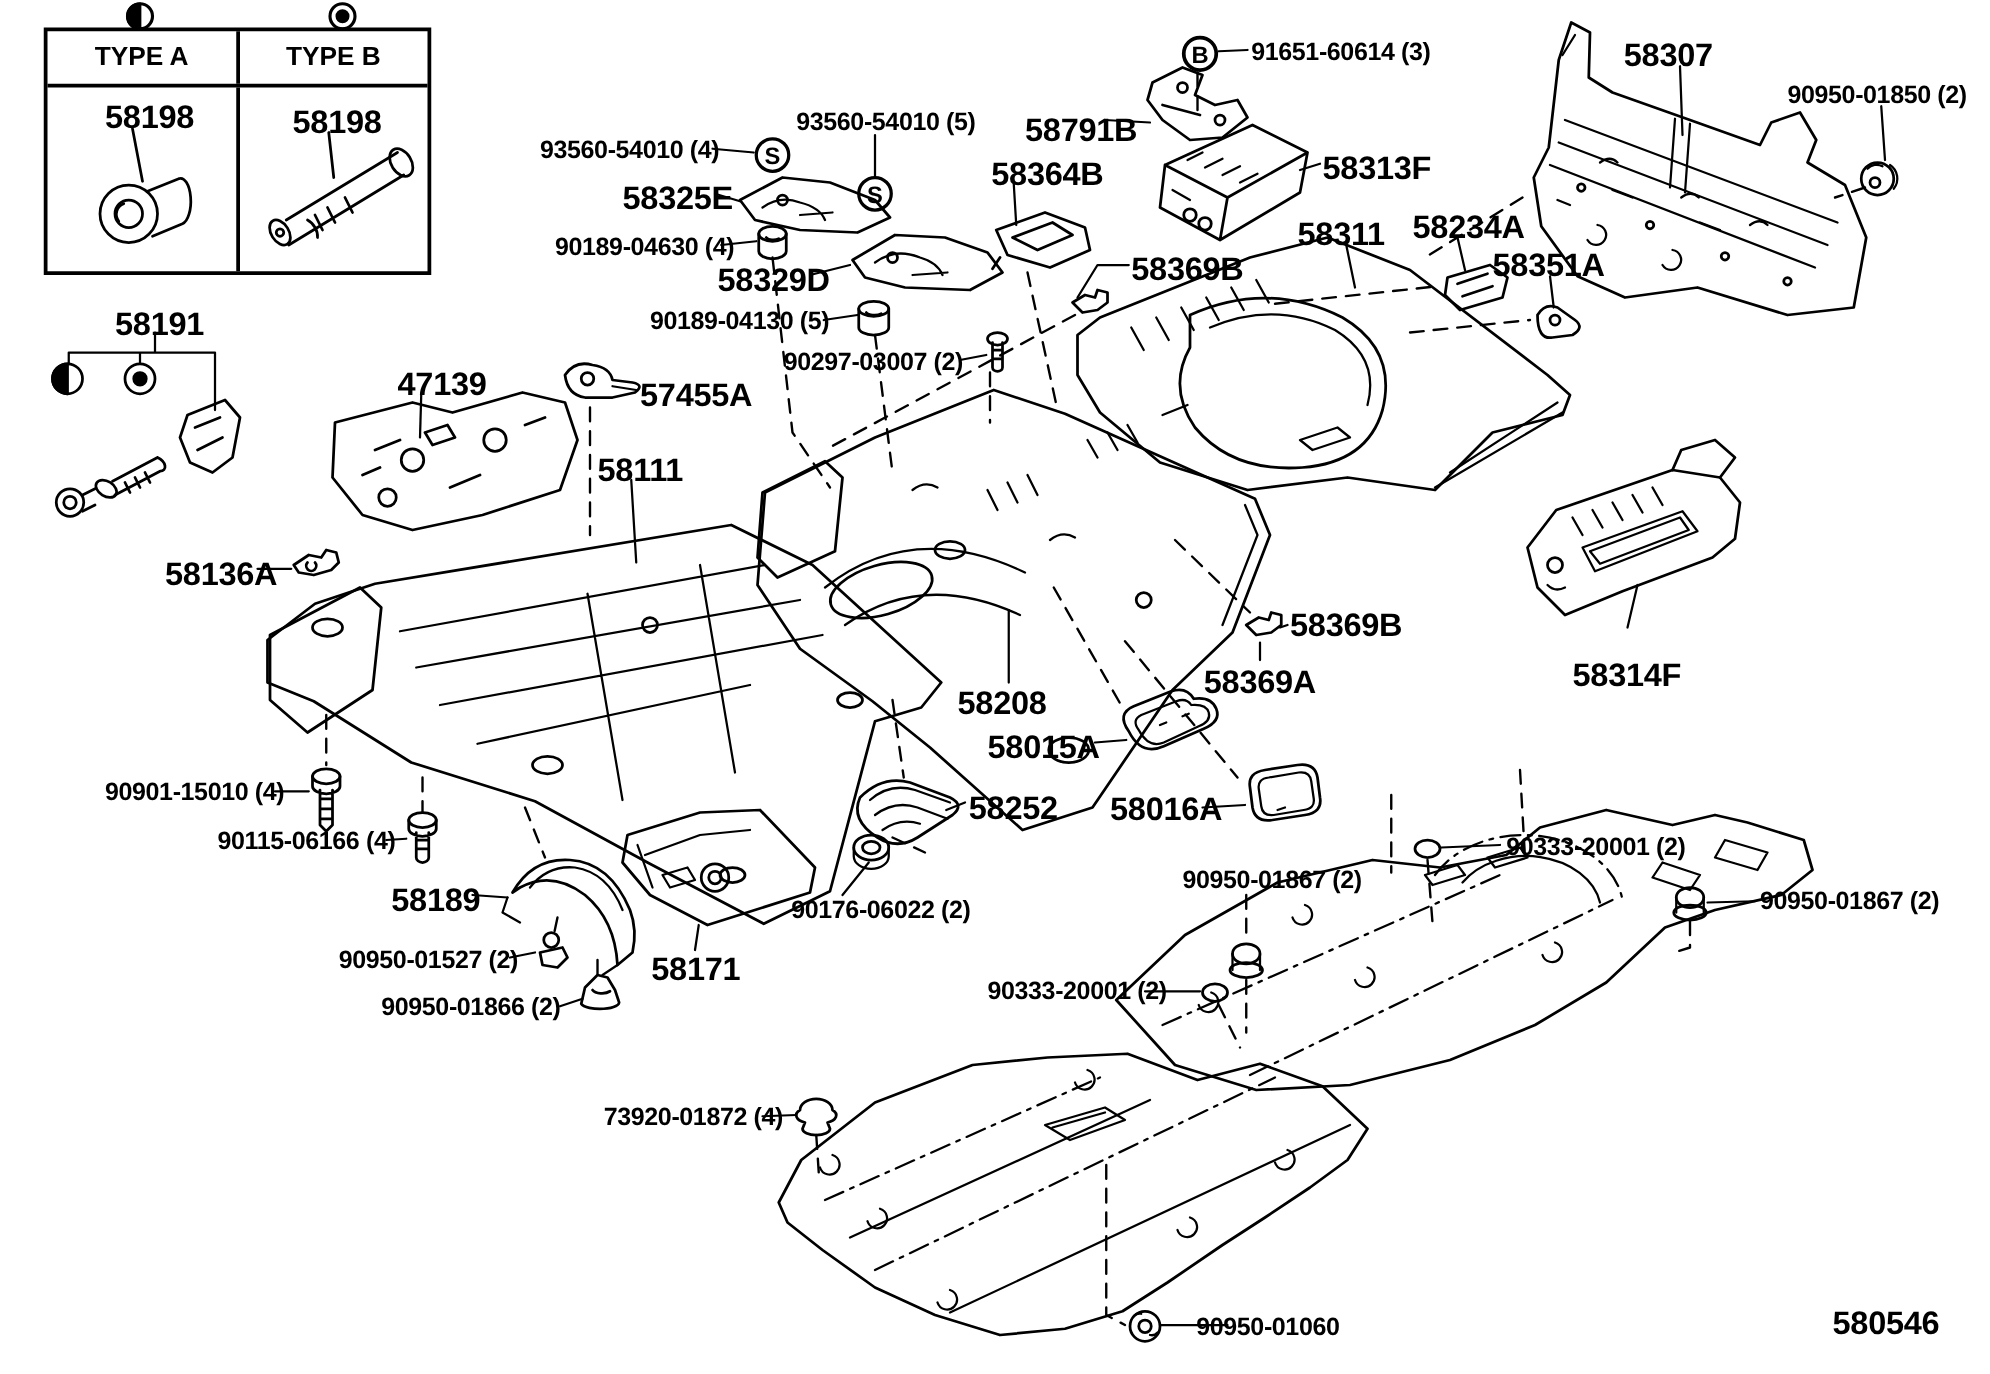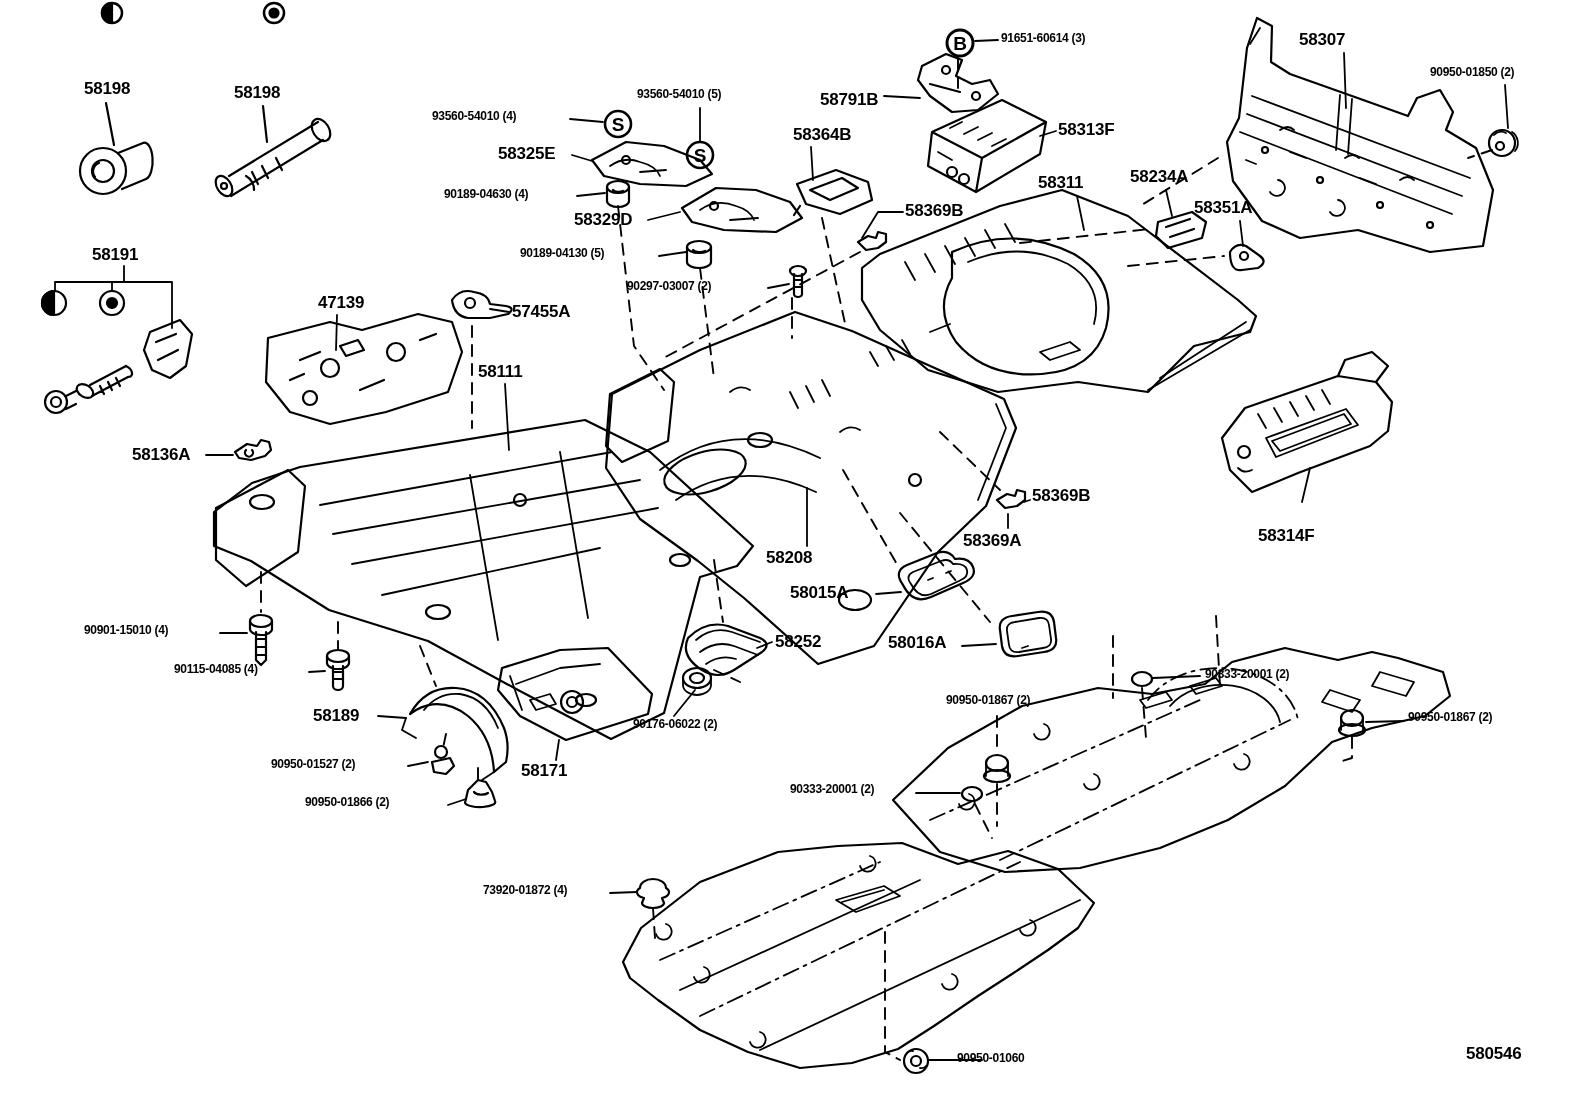--- a/index.html
+++ b/index.html
@@ -1,38 +1,48 @@
 <!DOCTYPE html>
 <html><head>
 <meta charset="utf-8">
 <style>
   html,body{margin:0;padding:0;background:#ffffff;}
   .stage{position:relative;width:1592px;height:1099px;background:#fff;overflow:hidden;
          font-family:"Liberation Sans", sans-serif;}
   svg.art{position:absolute;left:0;top:0;z-index:2;}
-  .lbl{position:absolute;z-index:3;font-weight:bold;font-size:17px;line-height:1;color:#000;
+  .lbl{position:absolute;z-index:3;font-weight:bold;font-size:26px;line-height:1;color:#000;
        white-space:nowrap;letter-spacing:-0.2px;}
-  .lbl.sm{font-size:12px;letter-spacing:-0.3px;}
+  .lbl.sm{font-size:20px;letter-spacing:-0.3px;}
   
   .legend-box{position:absolute;left:35px;top:22px;width:304px;height:192px;
               border:3px solid #000;z-index:1;background:#fff;}
   .legend-head{display:flex;height:42px;border-bottom:3px solid #000;}
   .legend-cell{flex:1;display:flex;align-items:center;justify-content:center;
                font-weight:bold;font-size:21px;}
   .legend-cell.right{border-left:3px solid #000;}
   .legend-body{position:absolute;left:0;top:45px;right:0;bottom:0;display:flex;}
   .legend-col{flex:1;}
   .legend-col.right{border-left:3px solid #000;}
   .sym{font-weight:bold;}
 </style>
 </head>
 <body>
 
 <div class="stage">
 
+  <div class="legend-box">
+    <div class="legend-head">
+      <div class="legend-cell">TYPE A</div>
+      <div class="legend-cell right">TYPE B</div>
+    </div>
+    <div class="legend-body">
+      <div class="legend-col"></div>
+      <div class="legend-col right"></div>
+    </div>
+  </div>
 
   <svg class="art" width="1592" height="1099" viewBox="0 0 1592 1099" fill="none" stroke="#000" stroke-width="2.2" stroke-linecap="round" stroke-linejoin="round">
 
     <g>
       <circle cx="112" cy="13" r="10" stroke-width="2.5"></circle>
       <path d="M112,3 a10,10 0 0 0 0,20 Z" fill="#000"></path>
     </g>
     <g>
       <circle cx="274" cy="13" r="10" stroke-width="2.5"></circle>
       <circle cx="274" cy="13" r="4.5" fill="#000"></circle>
@@ -395,21 +405,21 @@
   <div class="lbl" style="left:1299px;top:31px">58307</div>
   <div class="lbl sm" style="left:1430px;top:66px">90950-01850 (2)</div>
   <div class="lbl" style="left:1032px;top:487px">58369B</div>
   <div class="lbl" style="left:963px;top:532px">58369A</div>
   <div class="lbl" style="left:1258px;top:527px">58314F</div>
   <div class="lbl" style="left:766px;top:549px">58208</div>
   <div class="lbl" style="left:790px;top:584px">58015A</div>
   <div class="lbl" style="left:775px;top:633px">58252</div>
   <div class="lbl" style="left:888px;top:634px">58016A</div>
   <div class="lbl sm" style="left:84px;top:624px">90901-15010 (4)</div>
-  <div class="lbl sm" style="left:174px;top:663px">90115-04085 (4)</div>
+  <div class="lbl sm" style="left:174px;top:663px">90115-06166 (4)</div>
   <div class="lbl" style="left:313px;top:707px">58189</div>
   <div class="lbl sm" style="left:271px;top:758px">90950-01527 (2)</div>
   <div class="lbl sm" style="left:305px;top:796px">90950-01866 (2)</div>
   <div class="lbl" style="left:521px;top:762px">58171</div>
   <div class="lbl sm" style="left:633px;top:718px">90176-06022 (2)</div>
   <div class="lbl sm" style="left:946px;top:694px">90950-01867 (2)</div>
   <div class="lbl sm" style="left:1205px;top:668px">90333-20001 (2)</div>
   <div class="lbl sm" style="left:1408px;top:711px">90950-01867 (2)</div>
   <div class="lbl sm" style="left:790px;top:783px">90333-20001 (2)</div>
   <div class="lbl sm" style="left:483px;top:884px">73920-01872 (4)</div>

